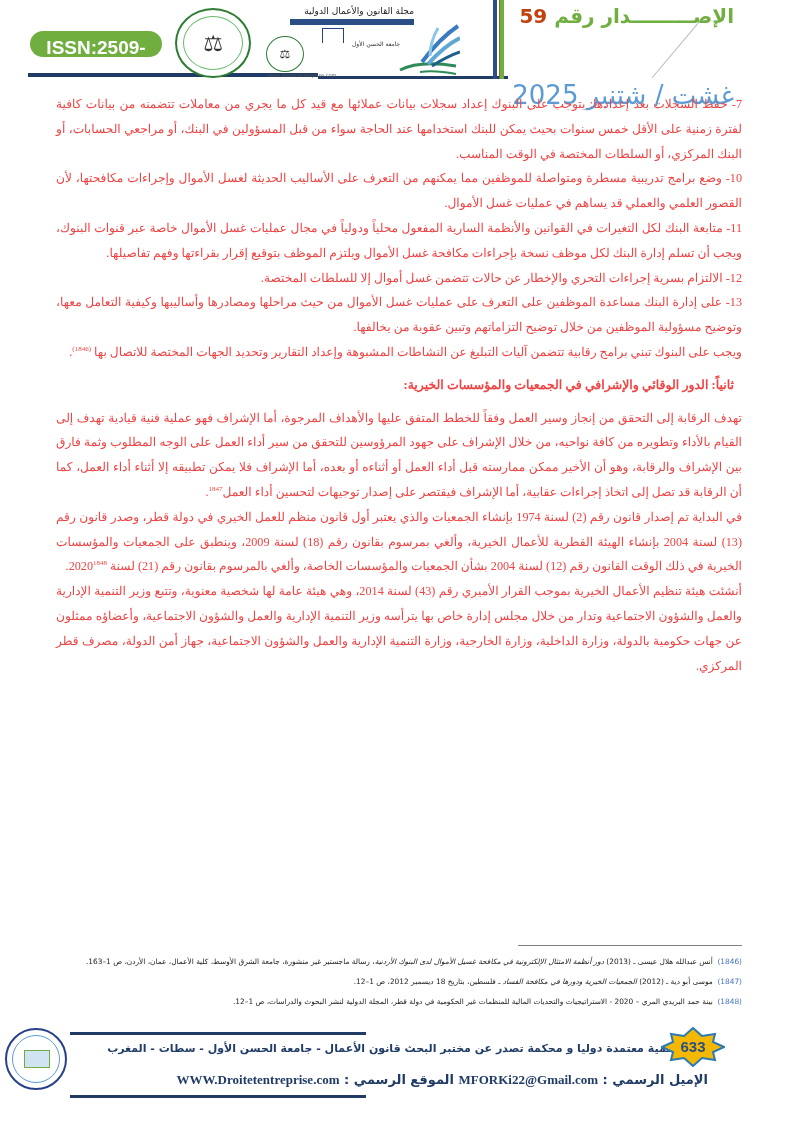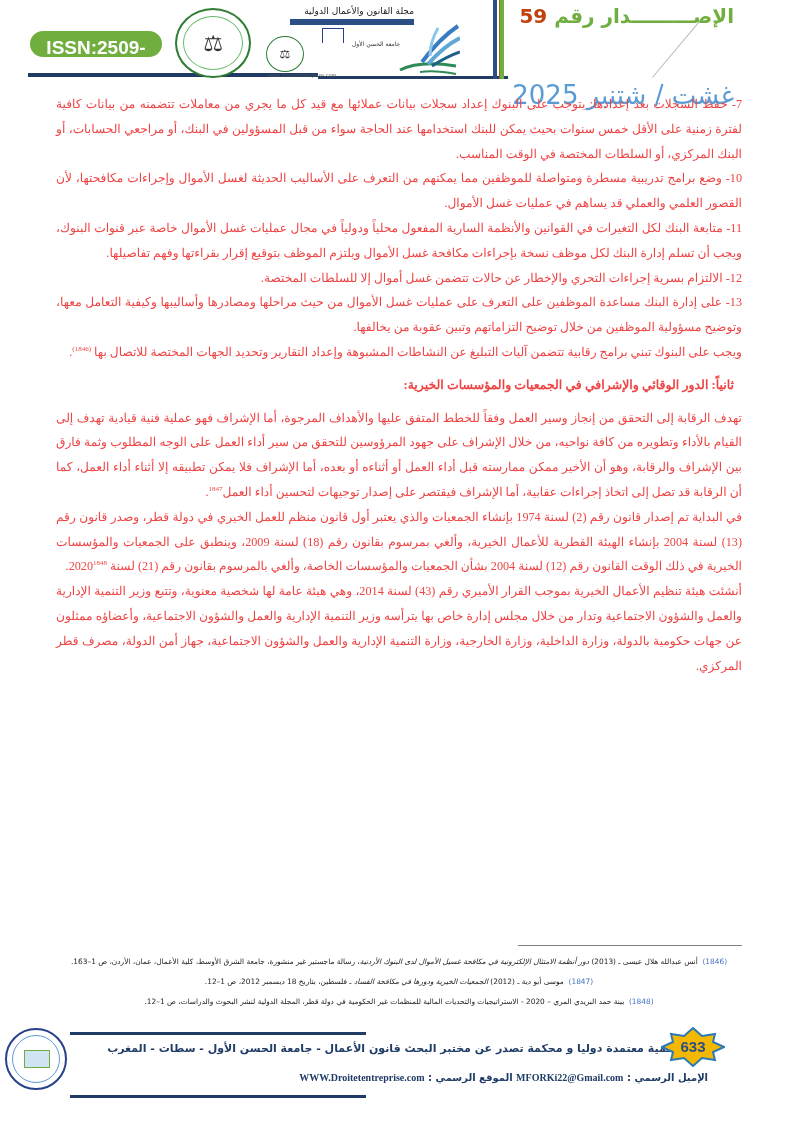--- a/index.html
+++ b/index.html
@@ -40,31 +40,31 @@
   
   .content { position: absolute; left: 56px; top: 92px; width: 686px; direction: rtl; text-align: justify;
              font-family: Liberation Serif, serif; font-size: 12.2px; line-height: 24.8px; color: #ef4444; }
   .content p { margin: 0; text-align-last: right; }
   .content p.j { text-align-last: auto; }
   .content h3 { margin: 8px; font-size: 12.5px; font-weight: bold; line-height: 24.8px; }
   sup.fn { font-size: 7px; vertical-align: super; line-height: 0; }
   
   .fn-rule { position: absolute; left: 518px; top: 945px; width: 224px; height: 1px; background: #7f7f7f; }
   .footnotes { position: absolute; left: 56px; top: 952px; width: 686px; direction: rtl;
-               font-family: "DejaVu Sans", sans-serif; font-size: 7.4px; line-height: 20px; color: #222; text-align: center; }
+               font-family: "DejaVu Sans", sans-serif; font-size: 7.4px; line-height: 20px; color: #222; }
   .footnotes p { margin: 0; }
   .fn-num { color: #4472c4; }
   .footnotes i { font-style: italic; }
   
   .f-rule-top { position: absolute; left: 70px; top: 1032px; width: 296px; height: 3px; background: #1f3b66; }
   .f-rule-bot { position: absolute; left: 70px; top: 1095px; width: 296px; height: 3px; background: #1f3b66; }
   .f-line1 { position: absolute; right: 86px; top: 1042px; direction: rtl; font-family: "DejaVu Sans", sans-serif;
              font-weight: bold; font-size: 11px; color: #1f3b66; white-space: nowrap; }
   .f-line2 { position: absolute; right: 86px; top: 1072px; direction: rtl; font-family: "DejaVu Sans", sans-serif;
-             font-weight: bold; font-size: 10px; color: #1f3b66; white-space: nowrap; }
+             font-weight: bold; font-size: 13px; color: #1f3b66; white-space: nowrap; }
   .f-line2 .ltr { direction: ltr; unicode-bidi: embed; font-family: "Liberation Serif", serif; }
   .page-badge { position: absolute; left: 661px; top: 1027px; width: 64px; height: 40px; }
   .page-badge svg { position: absolute; inset: 0; }
   .page-num { position: absolute; left: 0; top: 0; width: 64px; height: 40px; line-height: 40px;
               text-align: center; font-family: "Liberation Sans", sans-serif; font-weight: bold;
               font-size: 15px; color: #2b4e86; }
   .foot-seal { position: absolute; left: 5px; top: 1028px; width: 58px; height: 58px; border-radius: 50%;
                border: 2px solid #27408b; background: #fff; }
   .foot-seal .ring { position: absolute; inset: 5px; border: 1px solid #5b9bd5; border-radius: 50%; }
   .foot-seal .inner { position: absolute; left: 17px; top: 20px; width: 24px; height: 16px;

